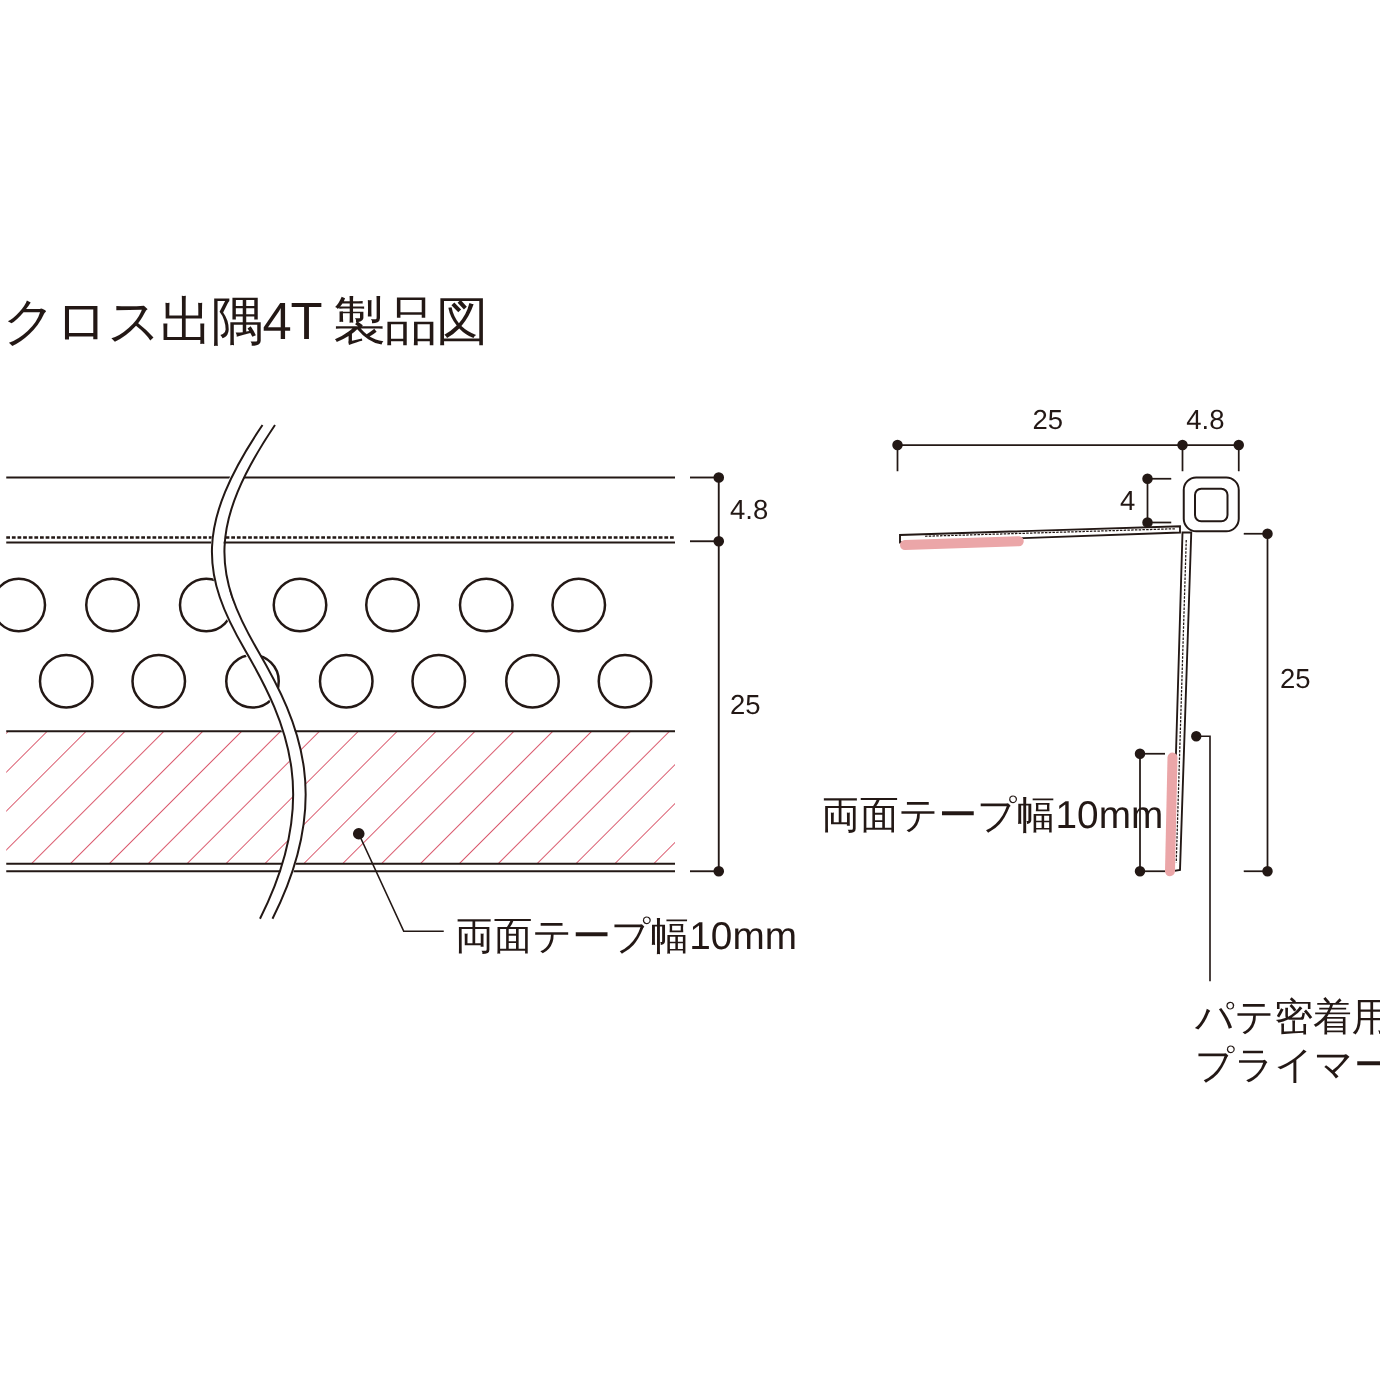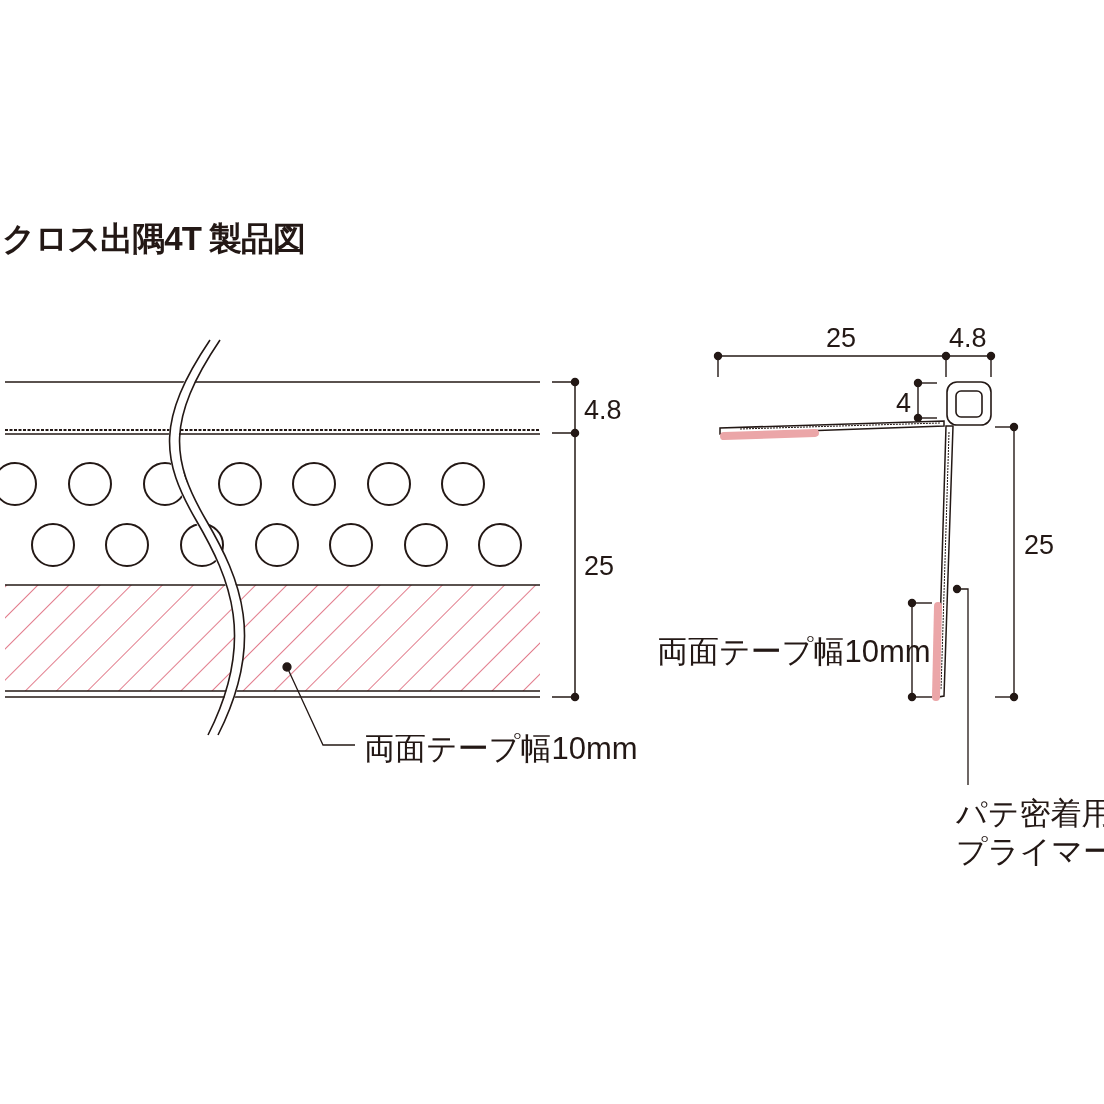--- a/index.html
+++ b/index.html
@@ -1,22 +1,22 @@
 <!DOCTYPE html>
 <html><head>
 <meta charset="utf-8">
 <style>
   html, body { margin:0; padding:0; background:#ffffff; }
   body { width:1104px; height:1104px; position:relative; overflow:hidden;
          font-family: "Liberation Sans", "DejaVu Sans", sans-serif; color:#231815; }
-  #title { position:absolute; left:2px; top:217px; font-size:33px; font-weight:bold;
+  #title { position:absolute; left:2px; top:229px; font-size:42px; font-weight:normal;
            letter-spacing:-1px; white-space:nowrap; }
   svg { position:absolute; left:0; top:0; }
   .lbl { position:absolute; white-space:nowrap; font-size:31px; line-height:1; }
-  .dim { position:absolute; white-space:nowrap; font-size:27px; line-height:1; }
+  .dim { position:absolute; white-space:nowrap; font-size:22px; line-height:1; }
 </style>
 </head>
 <body>
 
 <div id="title">クロス出隅4T 製品図</div>
 
 <svg width="1104" height="1104" viewBox="0 0 1104 1104">
   <defs>
     <pattern id="hatch" patternUnits="userSpaceOnUse" width="22" height="22" patternTransform="rotate(45)">
       <line x1="0" y1="0" x2="0" y2="22" stroke="#d2364f" stroke-width="1.3"></line>

